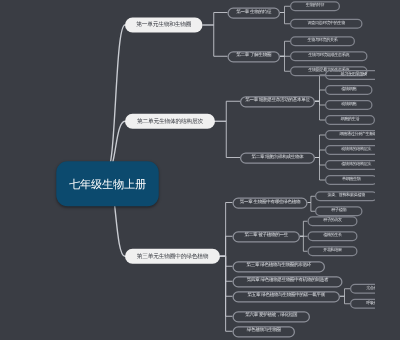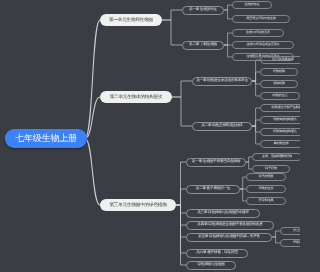--- a/index.html
+++ b/index.html
@@ -32,26 +32,27 @@
     position: absolute;
     box-sizing: border-box;
     display: flex;
     align-items: center;
     justify-content: center;
     white-space: nowrap;
     line-height: 1;
     letter-spacing: -0.2px;
   }
   .node-root {
-    background: #3b82f6;
+    background: #0c4a6e;
     color: #ffffff;
     border-radius: 9px;
     font-size: 9px;
-    height: 19px;
+    height: 36px;
     box-shadow: 0 1px 2px rgba(0,0,0,0.35);
+    margin-left: 40px;
   }
   .node-l1 {
     background: #f0f0f0;
     color: #30333a;
     border-radius: 7px;
     font-size: 4.6px;
     height: 12px;
     padding: 0 4px;
   }
   .node-l2 {

